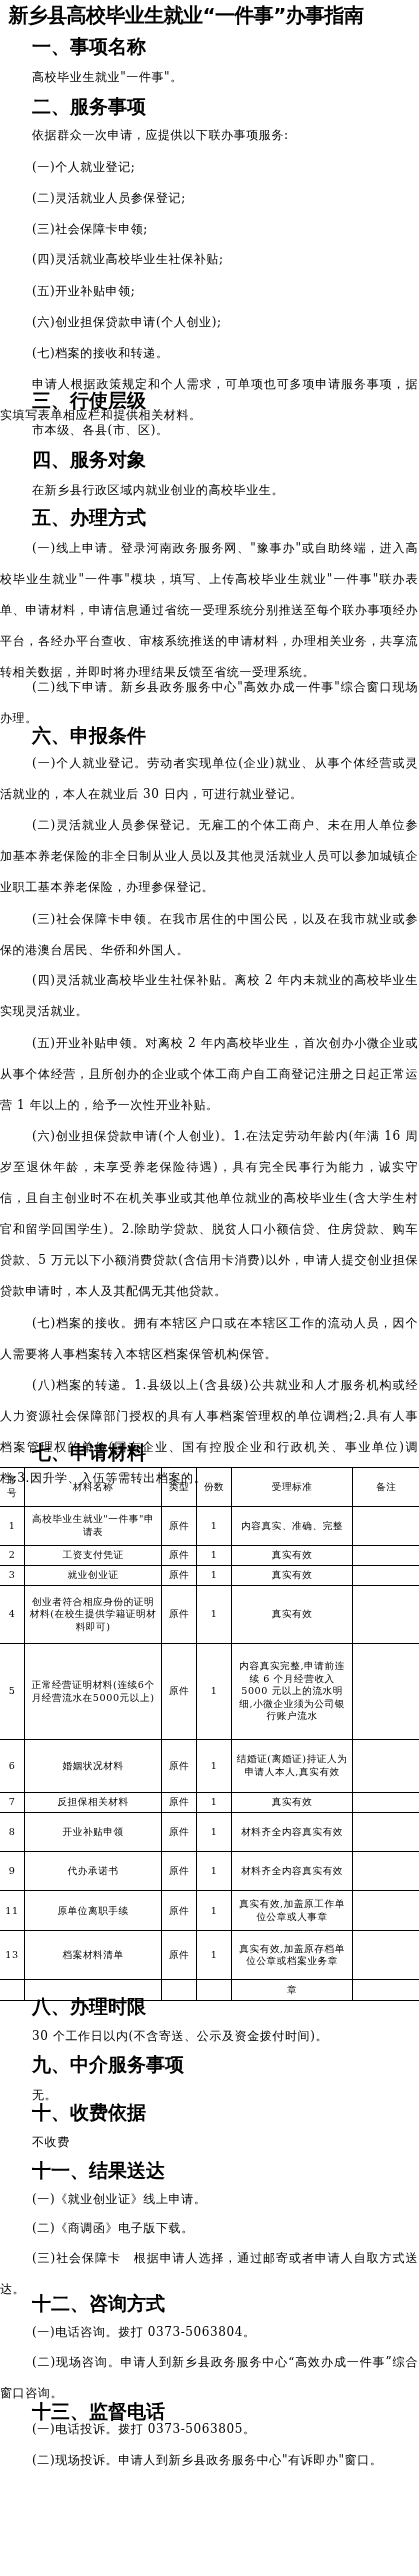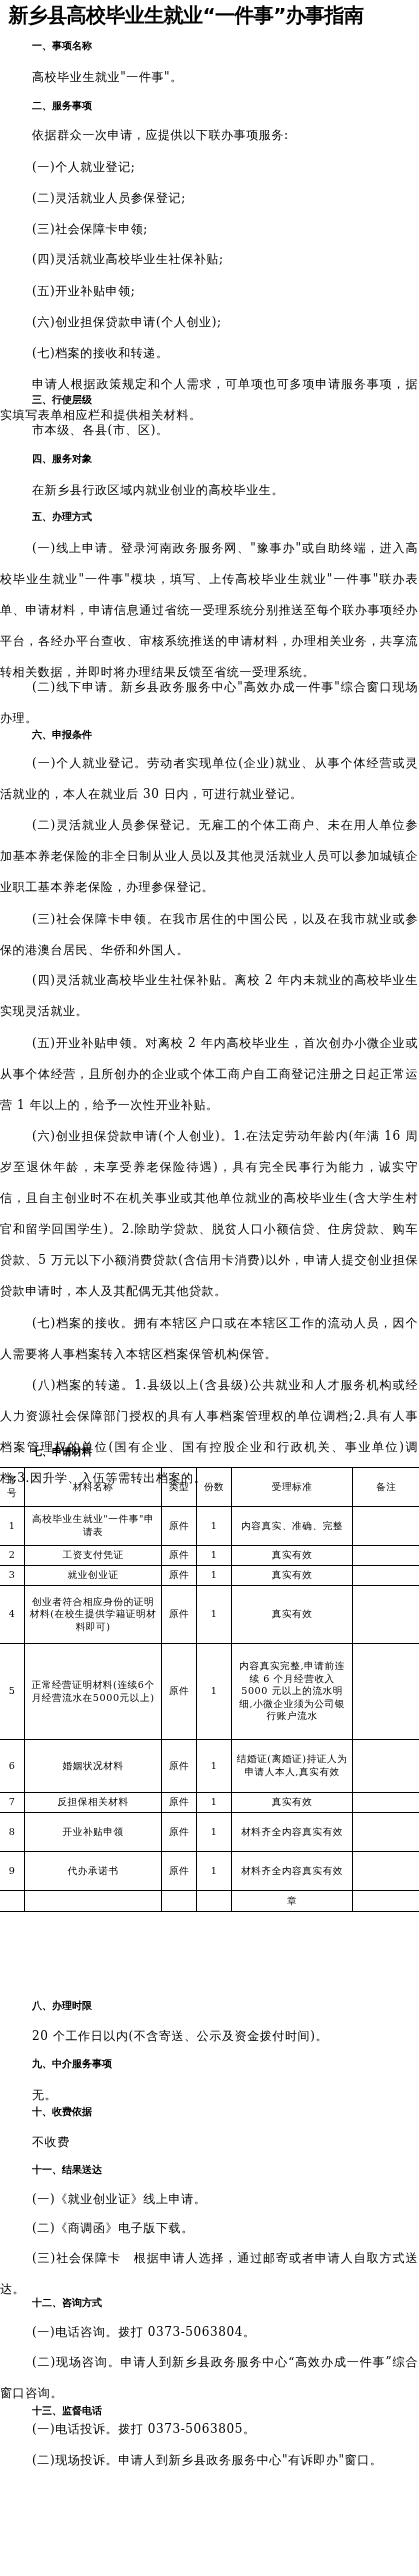--- a/index.html
+++ b/index.html
@@ -13,22 +13,22 @@
   }
   .doc { position: absolute; left: 0; top: 0; width: 419px; }
   .title {
     position: absolute; left: 8.4px; top: 2.4px; width: 413px;
     font-family: "DejaVu Sans", "Liberation Sans", sans-serif;
     font-weight: bold; font-size: 20px; line-height: 26px;
     letter-spacing: -0.6px; white-space: nowrap;
   }
   .h {
     position: absolute; left: 32px;
-    font-family: Liberation Mono, monospace;
-    font-weight: bold; font-size: 10px; line-height: 18px; white-space: nowrap;
+    font-family: Liberation Sans, sans-serif;
+    font-weight: bold; font-size: 19px; line-height: 18px; white-space: nowrap;
   }
   .p {
     position: absolute; left: 0; width: 418px;
     font-size: 12px; line-height: 31px;
     letter-spacing: 0.6px;
     text-align: justify;
   }
   .p.indent { text-indent: 32px; }
   .p.nowrap { white-space: nowrap; }
   .tbl {
@@ -172,33 +172,49 @@
       <td></td>
     </tr>
     <tr style="height:39px">
       <td>9</td>
       <td>代办承诺书</td>
       <td>原件</td>
       <td>1</td>
       <td>材料齐全内容真实有效</td>
       <td></td>
     </tr>
+    <tr style="height:40px">
+      <td>11</td>
+      <td>原单位离职手续</td>
+      <td>原件</td>
+      <td>1</td>
+      <td>真实有效,加盖原工作单位公章或人事章</td>
+      <td></td>
+    </tr>
+    <tr class="nob" style="height:49px">
+      <td>13</td>
+      <td>档案材料清单</td>
+      <td>原件</td>
+      <td>1</td>
+      <td>真实有效,加盖原存档单位公章或档案业务章</td>
+      <td></td>
+    </tr>
     <tr style="height:20.4px">
       <td></td>
       <td></td>
       <td></td>
       <td></td>
       <td>章</td>
       <td></td>
     </tr>
   </tbody>
     </table>
 
   <div class="h" style="top:1998px">八、办理时限</div>
-  <div class="p nowrap" style="top:2021px;left:32px;width:383px">20 个工作日以内(不含寄送、公示及资金拨付时间)。</div>
+  <div class="p nowrap" style="top:2021px;left:32px;width:383px">30 个工作日以内(不含寄送、公示及资金拨付时间)。</div>
 
   <div class="h" style="top:2056px">九、中介服务事项</div>
   <div class="p nowrap" style="top:2080px;left:32px;width:383px">无。</div>
 
   <div class="h" style="top:2104px">十、收费依据</div>
   <div class="p nowrap" style="top:2127px;left:32px;width:383px">不收费</div>
 
   <div class="h" style="top:2162px">十一、结果送达</div>
   <div class="p nowrap" style="top:2184px;left:32px;width:383px">(一)《就业创业证》线上申请。</div>
   <div class="p nowrap" style="top:2213px;left:32px;width:383px">(二)《商调函》电子版下载。</div>

